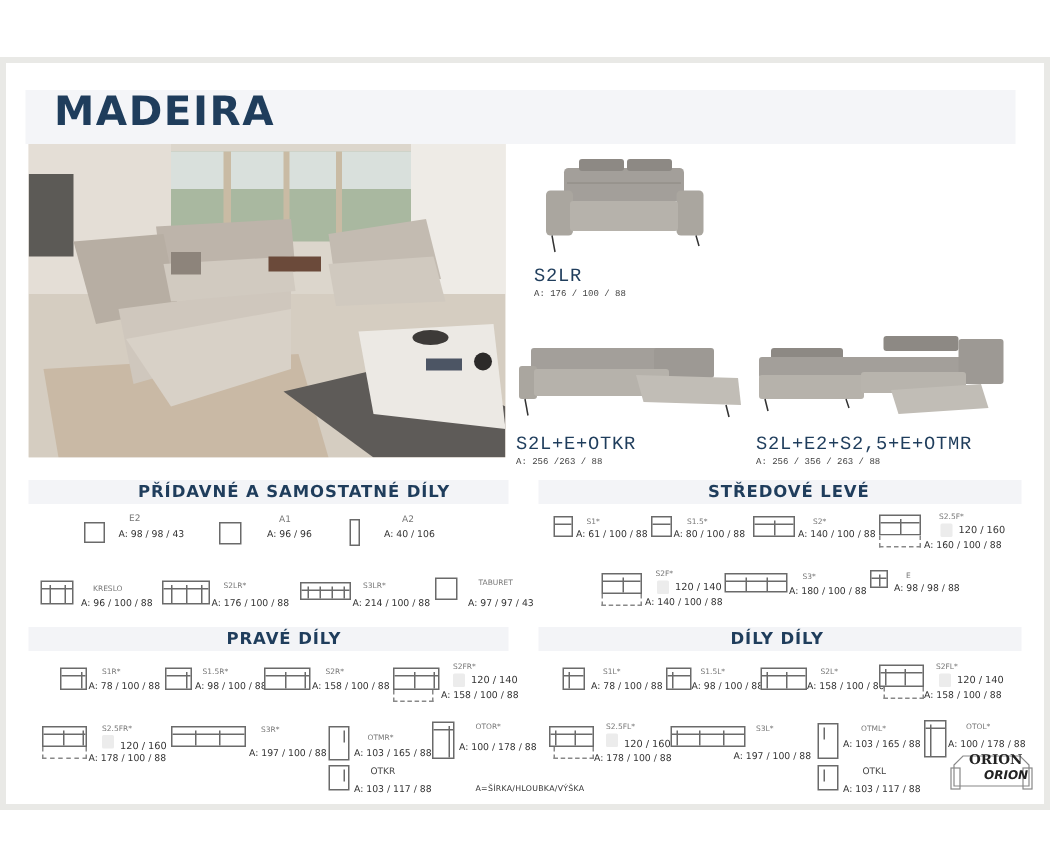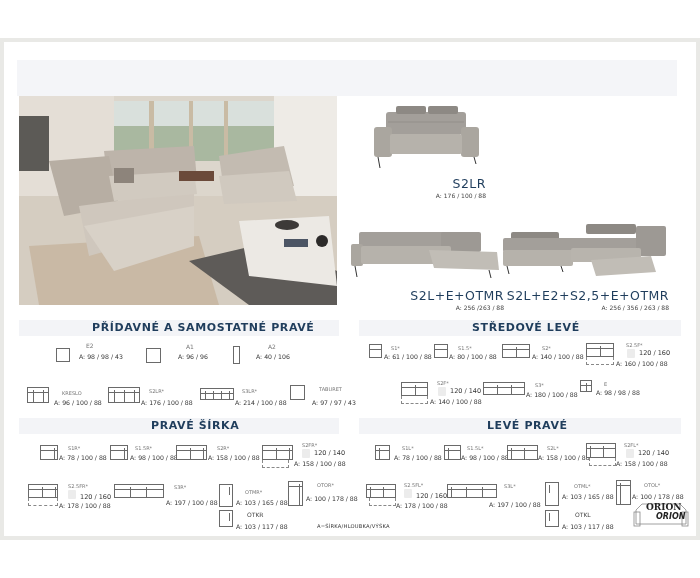--- a/index.html
+++ b/index.html
@@ -8,21 +8,21 @@
   .top-gap { position: absolute; left: 0; top: 0; width: 700px; height: 38px; background: #ffffff; }
   .sheet { position: absolute; left: 0; top: 38px; width: 700px; height: 502px; background: #e9e9e6; }
   .page { position: absolute; left: 4px; top: 4px; width: 692px; height: 494px; background: #ffffff; }
   .bottom-gap { position: absolute; left: 0; top: 540px; width: 700px; height: 38px; background: #ffffff; }
 
   .title-bar { position: absolute; left: 13px; top: 18px; width: 660px; height: 36px; background: #f4f5f8; }
   .title { position: absolute; left: 32px; top: 17px; font-size: 27px; font-weight: bold; color: #1f3d5c; letter-spacing: 1px; }
 
   .hero { position: absolute; left: 15px; top: 54px; width: 318px; height: 209px; overflow: hidden; background: #e8e3dc; }
 
-  .product { position: absolute; text-align: right; }
+  .product { position: absolute; text-align: left; font-family: Liberation Mono, monospace; }
   .product .pic { margin: 0 auto; position: relative; }
   .product .name { font-size: 12.5px; color: #1f3d5c; font-weight: 500; letter-spacing: 0.5px; margin-top: 2px; }
   .product .dims { font-size: 6px; color: #444; margin-top: 1px; }
 
   .sec-bar { position: absolute; height: 16px; background: #f3f4f7; }
   .sec-title { position: absolute; font-size: 11px; font-weight: bold; color: #1f3d5c; letter-spacing: 0.6px; white-space: nowrap; }
 
   .part { position: absolute; }
   .shape { position: absolute; border: 1px solid #6a6a6a; background: #fff; }
   .shape.dash { border-style: dashed; border-color: #888; }
@@ -39,20 +39,21 @@
   .logo .orion { position: absolute; left: 24px; top: 12px; font-size: 8px; font-weight: bold; font-style: italic; color: #222; }
 </style>
 </head>
 <body>
 
 <div class="top-gap"></div>
 <div class="sheet">
 <div class="page">
 
   <div class="title-bar"></div>
+  <div class="title">MADEIRA</div>
 
   <div class="hero">
     <svg width="318" height="209" viewBox="0 0 318 209">
       <rect width="318" height="209" fill="#dcd6cc"></rect>
       <rect x="0" y="0" width="95" height="100" fill="#e4ded6"></rect>
       <rect x="0" y="20" width="30" height="55" fill="#5c5a56"></rect>
       <rect x="95" y="5" width="160" height="60" fill="#a9b8a0"></rect>
       <rect x="95" y="5" width="160" height="25" fill="#d9e0dc"></rect>
       <rect x="130" y="5" width="5" height="60" fill="#c9bba4"></rect>
       <rect x="170" y="5" width="4" height="60" fill="#c9bba4"></rect>
@@ -98,42 +99,42 @@
   <div class="product" style="left:340px; top:180px; width:160px;">
     <svg class="pic" width="155" height="60" viewBox="0 0 155 60">
       <rect x="10" y="10" width="120" height="14" rx="2" fill="#a39f9a"></rect>
       <rect x="92" y="10" width="40" height="20" rx="2" fill="#9d9994"></rect>
       <rect x="2" y="22" width="12" height="22" rx="2" fill="#aaa69f"></rect>
       <rect x="12" y="24" width="90" height="18" rx="2" fill="#b6b2ab"></rect>
       <polygon points="80,28 148,30 150,48 85,46" fill="#c1bdb6"></polygon>
       <line x1="6" y1="44" x2="8" y2="55" stroke="#333" stroke-width="1"></line>
       <line x1="140" y1="48" x2="142" y2="56" stroke="#333" stroke-width="1"></line>
     </svg>
-    <div class="name">S2L+E+OTMR</div>
+    <div class="name">S2L+E+OTKR</div>
     <div class="dims">A: 256 /263 / 88</div>
   </div>
 
-  <div class="product" style="left:480px; top:178px; width:185px;">
+  <div class="product" style="left:500px; top:178px; width:185px;">
     <svg class="pic" width="168" height="62" viewBox="0 0 168 62">
       <rect x="10" y="12" width="48" height="10" rx="2" fill="#8d8984"></rect>
       <rect x="85" y="4" width="50" height="10" rx="2" fill="#8d8984"></rect>
       <rect x="2" y="18" width="160" height="14" rx="2" fill="#a39f9a"></rect>
       <rect x="135" y="6" width="30" height="30" rx="2" fill="#9d9994"></rect>
       <rect x="2" y="30" width="70" height="16" rx="2" fill="#b6b2ab"></rect>
       <rect x="70" y="28" width="70" height="14" rx="2" fill="#b8b4ad"></rect>
       <polygon points="90,40 150,36 155,52 95,56" fill="#c1bdb6"></polygon>
       <line x1="6" y1="46" x2="8" y2="54" stroke="#333" stroke-width="1"></line>
       <line x1="60" y1="46" x2="62" y2="52" stroke="#333" stroke-width="1"></line>
     </svg>
     <div class="name">S2L+E2+S2,5+E+OTMR</div>
     <div class="dims">A: 256 / 356 / 263 / 88</div>
   </div>
 
   <div class="sec-bar" style="left:15px; top:278px; width:320px;"></div>
-  <div class="sec-title" style="left:88px; top:279px;">PŘÍDAVNÉ A SAMOSTATNÉ PRAVÉ</div>
+  <div class="sec-title" style="left:88px; top:279px;">PŘÍDAVNÉ A SAMOSTATNÉ DÍLY</div>
 
   <div class="part">
     <div class="shape" style="left:52px; top:306px; width:14px; height:14px;"></div>
     <div class="lbl" style="left:82px; top:300px; font-size:6px;">E2</div>
     <div class="dim" style="left:75px; top:311px;">A: 98 / 98 / 43</div>
   </div>
   <div class="part">
     <div class="shape" style="left:142px; top:306px; width:15px; height:15px; border-width:1.5px;"></div>
     <div class="lbl" style="left:182px; top:301px; font-size:6px;">A1</div>
     <div class="dim" style="left:174px; top:311px;">A: 96 / 96</div>
@@ -239,21 +240,21 @@
   <div class="part">
     <div class="shape" style="left:576px; top:338px; width:12px; height:12px;">
           <div class="backrest"></div>
           <div class="div" style="left:5px;"></div>
         </div>
     <div class="lbl" style="left:600px; top:339px;">E</div>
     <div class="dim" style="left:592px; top:347px;">A: 98 / 98 / 88</div>
   </div>
 
   <div class="sec-bar" style="left:15px; top:376px; width:320px;"></div>
-  <div class="sec-title" style="left:147px; top:377px;">PRAVÉ ŠÍRKA</div>
+  <div class="sec-title" style="left:147px; top:377px;">PRAVÉ DÍLY</div>
 
   <div class="part">
     <div class="shape" style="left:36px; top:403px; width:18px; height:15px;">
           <div class="backrest"></div>
           <div class="div" style="left:13px;"></div>
         </div>
     <div class="lbl" style="left:64px; top:403px;">S1R*</div>
     <div class="dim" style="left:55px; top:412px;">A: 78 / 100 / 88</div>
   </div>
   <div class="part">
@@ -325,21 +326,21 @@
     <div class="shape" style="left:215px; top:468px; width:14px; height:17px;">
           <div class="div" style="left:9px; top:2px; height:8px;"></div>
         </div>
     <div class="lbl" style="left:243px; top:469px; font-size:6px; color:#444;">OTKR</div>
     <div class="dim" style="left:232px; top:481px;">A: 103 / 117 / 88</div>
   </div>
 
   <div class="legend" style="left:313px; top:481px;">A=ŠÍRKA/HLOUBKA/VÝŠKA</div>
 
   <div class="sec-bar" style="left:355px; top:376px; width:322px;"></div>
-  <div class="sec-title" style="left:483px; top:377px;">LEVÉ PRAVÉ</div>
+  <div class="sec-title" style="left:483px; top:377px;">DÍLY DÍLY</div>
 
   <div class="part">
     <div class="shape" style="left:371px; top:403px; width:15px; height:15px;">
           <div class="backrest"></div>
           <div class="div" style="left:3px;"></div>
         </div>
     <div class="lbl" style="left:398px; top:403px;">S1L*</div>
     <div class="dim" style="left:390px; top:412px;">A: 78 / 100 / 88</div>
   </div>
   <div class="part">

